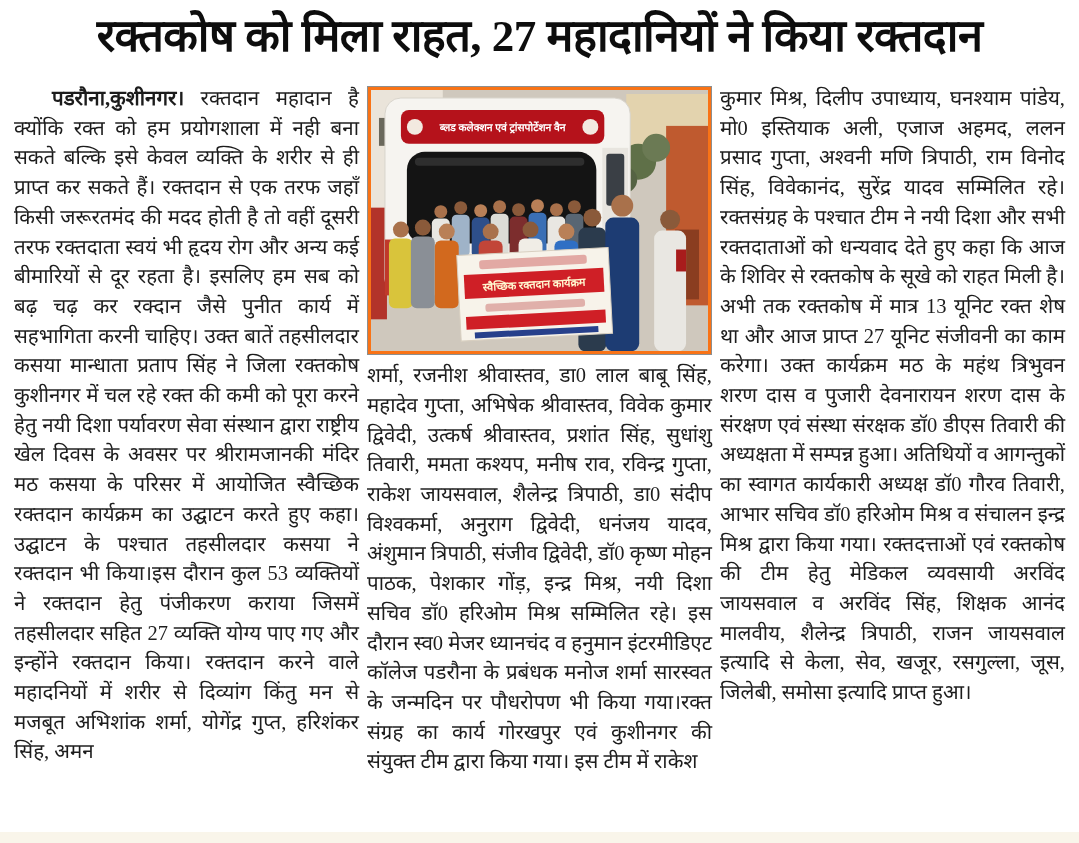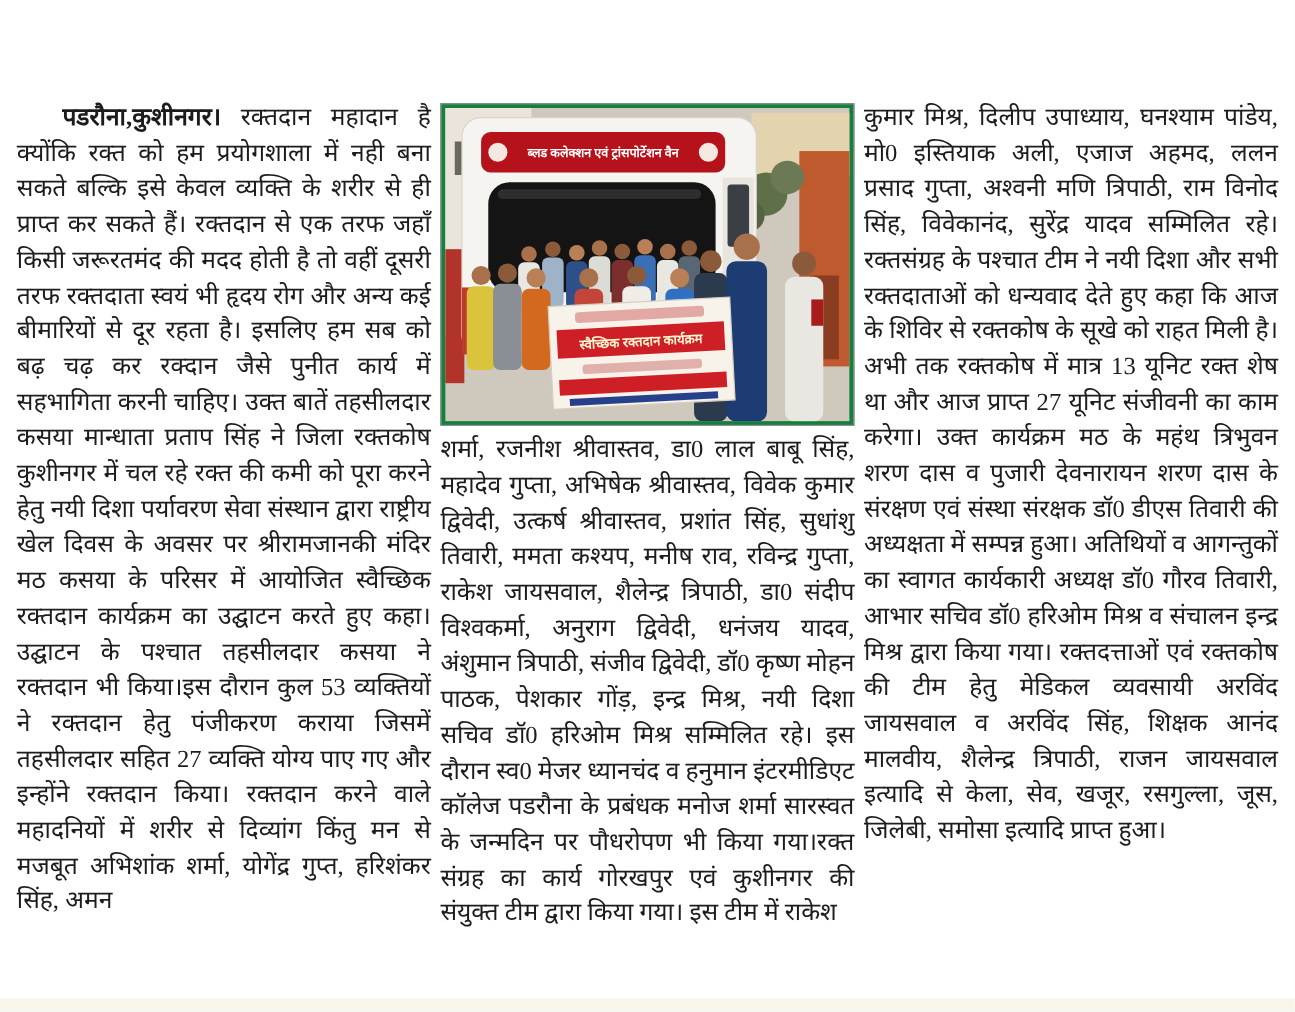--- a/index.html
+++ b/index.html
@@ -45,40 +45,41 @@
     line-height: 29.7px;
     text-align: justify;
     text-justify: inter-word;
     color: #1c1c1c;
   }
   .col p.lead { text-indent: 38px; }
   .dateline { font-weight: bold; }
   figure.photo {
     margin: 2px 0 6px 0;
     padding: 3px;
-    background: #15803d;
+    background: #f97316;
     border: 1px solid #8e8e8e;
     box-sizing: border-box;
   }
   figure.photo svg { display: block; width: 100%; height: auto; }
   .scan-strip {
     position: absolute;
     left: 0;
     bottom: 0;
     width: 100%;
     height: 11px;
     background: #f8f3e6;
     opacity: 0.85;
   }
 </style>
 </head>
 <body>
 
 <div class="page">
 
+  <h1 class="headline">रक्तकोष को मिला राहत, 27 महादानियों ने किया रक्तदान</h1>
 
   <div class="content">
 
     <div class="col">
       <p class="lead"><span class="dateline">पडरौना,कुशीनगर।</span><span> रक्तदान महादान है क्योंकि रक्त को हम प्रयोगशाला में नही बना सकते बल्कि इसे केवल व्यक्ति के शरीर से ही प्राप्त कर सकते हैं। रक्तदान से एक तरफ जहाँ किसी जरूरतमंद की मदद होती है तो वहीं दूसरी तरफ रक्तदाता स्वयं भी हृदय रोग और अन्य कई बीमारियों से दूर रहता है। इसलिए हम सब को बढ़ चढ़ कर रक्दान जैसे पुनीत कार्य में सहभागिता करनी चाहिए। उक्त बातें तहसीलदार कसया मान्धाता प्रताप सिंह ने जिला रक्तकोष कुशीनगर में चल रहे रक्त की कमी को पूरा करने हेतु नयी दिशा पर्यावरण सेवा संस्थान द्वारा राष्ट्रीय खेल दिवस के अवसर पर श्रीरामजानकी मंदिर मठ कसया के परिसर में आयोजित स्वैच्छिक रक्तदान कार्यक्रम का उद्घाटन करते हुए कहा। उद्घाटन के पश्चात तहसीलदार कसया ने रक्तदान भी किया।इस दौरान कुल 53 व्यक्तियों ने रक्तदान हेतु पंजीकरण कराया जिसमें तहसीलदार सहित 27 व्यक्ति योग्य पाए गए और इन्होंने रक्तदान किया। रक्तदान करने वाले महादनियों में शरीर से दिव्यांग किंतु मन से मजबूत अभिशांक शर्मा, योगेंद्र गुप्त, हरिशंकर सिंह, अमन</span></p>
     </div>
 
     <div class="col">
       <figure class="photo">
         <svg viewBox="0 0 338 262" xmlns="http://www.w3.org/2000/svg">

